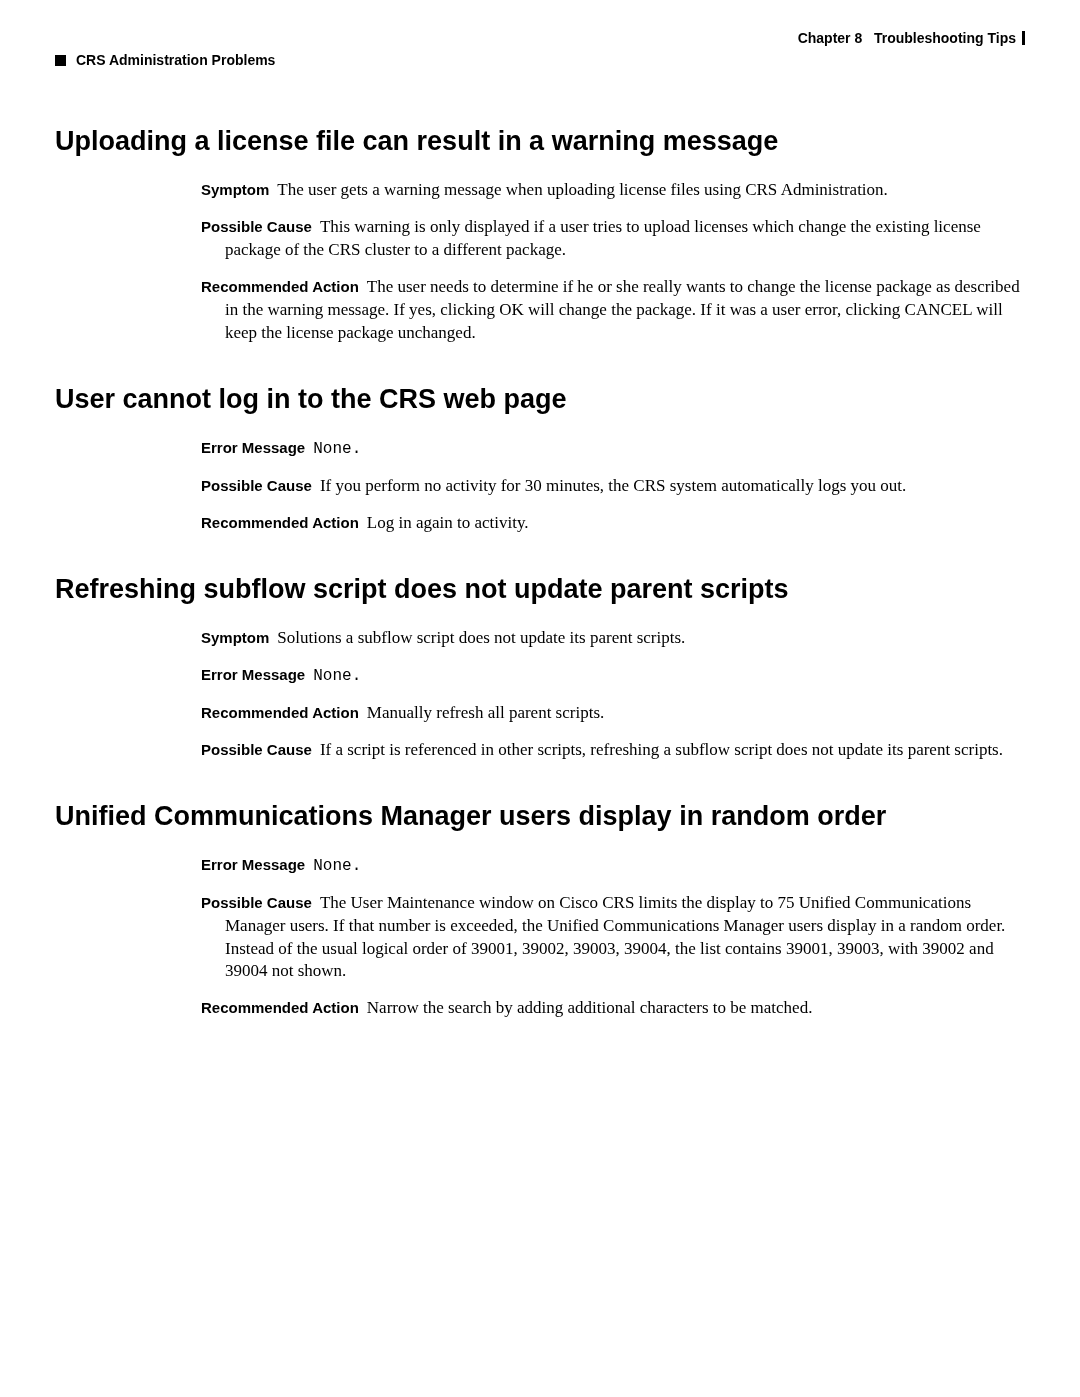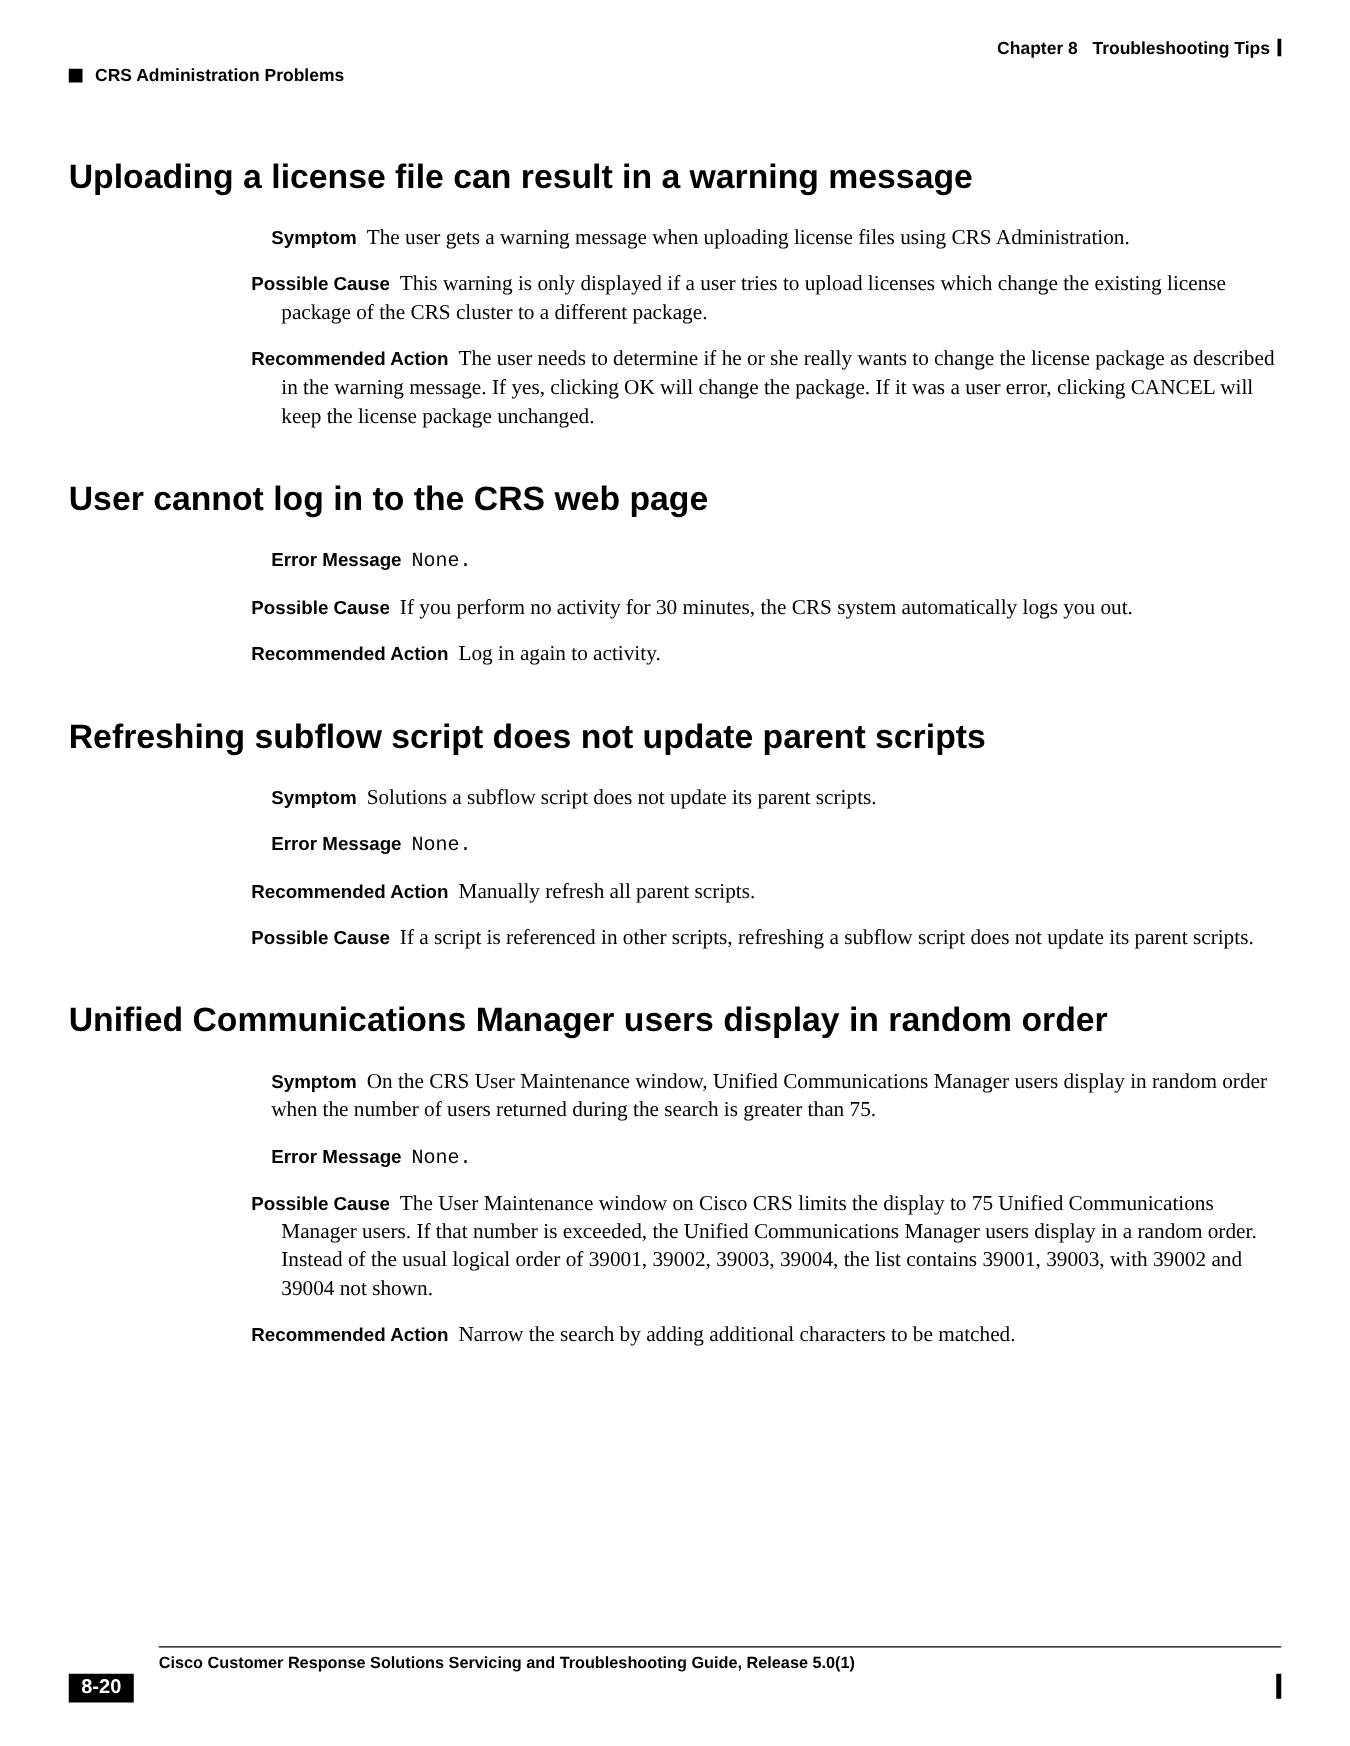--- a/index.html
+++ b/index.html
@@ -80,21 +80,21 @@
   .entry {
     font-size: 17px;
     line-height: 1.35;
     margin: 0 0 14px 0;
     text-indent: -24px;
     padding-left: 24px;
   }
   .entry-plain {
     font-size: 17px;
     line-height: 1.35;
-    margin: 0 0 14px 16px;
+    margin: 0 0 14px 0;
   }
   .lbl {
     font-family: Arial, Helvetica, sans-serif;
     font-weight: bold;
     font-size: 15px;
   }
   .lbl-gap { margin-right: 8px; }
   .lbl-gap-lg { margin-right: 18px; }
   .err-italic {
     font-style: italic;
@@ -174,28 +174,21 @@
     <h2>Refreshing subflow script does not update parent scripts</h2>
     <div class="block">
       <p class="entry-plain"><span class="lbl lbl-gap">Symptom</span><span>Solutions a subflow script does not update its parent scripts.</span></p>
       <p class="entry-plain"><span class="lbl lbl-gap">Error Message</span><span class="mono">None.</span></p>
       <p class="entry"><span class="lbl lbl-gap">Recommended Action</span><span>Manually refresh all parent scripts.</span></p>
       <p class="entry"><span class="lbl lbl-gap">Possible Cause</span><span>If a script is referenced in other scripts, refreshing a subflow script does not update its parent scripts.</span></p>
     </div>
 
     <h2>Unified Communications Manager users display in random order</h2>
     <div class="block">
-      <p class="entry-plain"><span class="lbl lbl-gap">Symptom</span><span>On the CRS User Maintenance window, Unified Communications Manager users display in random order when the number of users returned during the search is greater than 75.</span></p>
       <p class="entry-plain"><span class="lbl lbl-gap">Error Message</span><span class="mono">None.</span></p>
       <p class="entry"><span class="lbl lbl-gap">Possible Cause</span><span>The User Maintenance window on Cisco CRS limits the display to 75 Unified Communications Manager users. If that number is exceeded, the Unified Communications Manager users display in a random order. Instead of the usual logical order of 39001, 39002, 39003, 39004, the list contains 39001, 39003, with 39002 and 39004 not shown.</span></p>
       <p class="entry"><span class="lbl lbl-gap">Recommended Action</span><span>Narrow the search by adding additional characters to be matched.</span></p>
     </div>
 
   </div>
 
-  <div class="footer">
-    <hr class="footer-rule">
-    <div class="footer-title">Cisco Customer Response Solutions Servicing and Troubleshooting Guide, Release 5.0(1)</div>
-    <div class="page-num-box">8-20</div>
-    <div class="footer-right-bar"></div>
-  </div>
 
 </div>
 
 </body></html>

